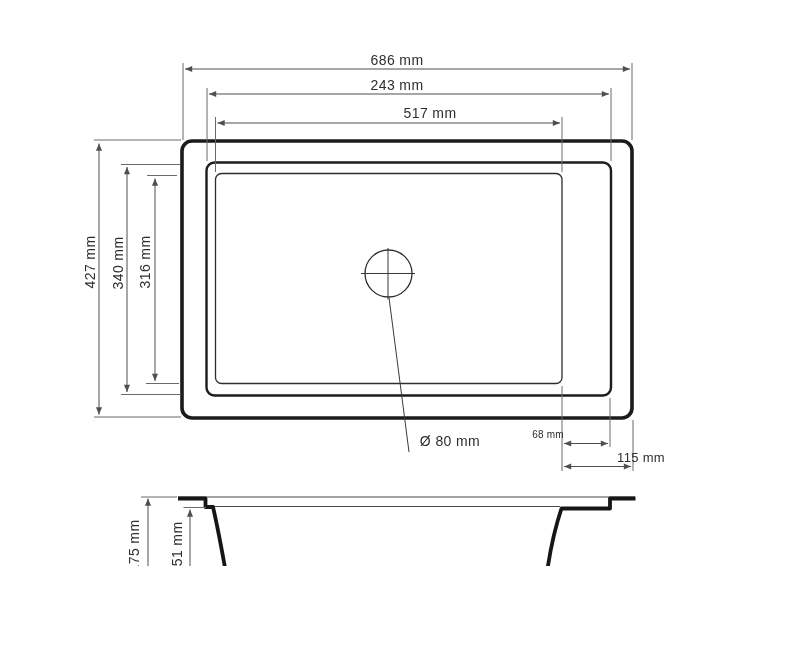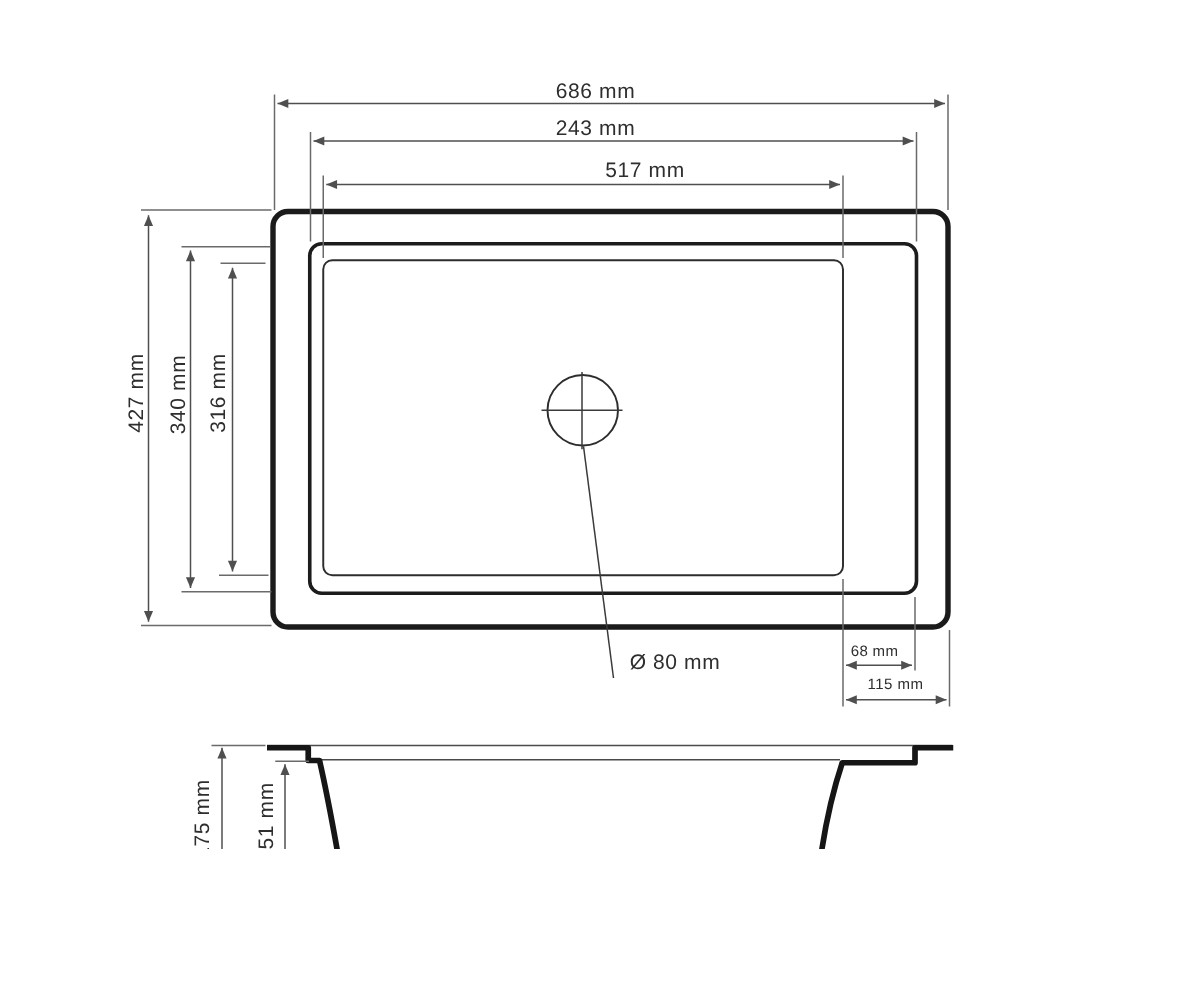--- a/index.html
+++ b/index.html
@@ -26,21 +26,21 @@
     position:absolute;
     font-size:14px;
     letter-spacing:0.4px;
     color:#2e2e2e;
     white-space:nowrap;
     transform:translate(-50%,-50%);
     line-height:1;
   }
   .dim-label.rot   { transform:translate(-50%,-50%) rotate(-90deg); }
   .dim-label.small { font-size:10px;   letter-spacing:0.2px; }
-  .dim-label.mid   { font-size:10px; letter-spacing:0.3px; }
+  .dim-label.mid   { font-size:13px; letter-spacing:0.3px;margin-left:44px; }
 </style>
 </head>
 <body>
 
 <div class="stage">
 
   <svg width="800" height="658" viewBox="0 0 800 658">
     <defs>
       <marker id="arrow" viewBox="0 0 10 10" refX="9.5" refY="5" markerWidth="10" markerHeight="8" markerUnits="userSpaceOnUse" orient="auto-start-reverse">
         <path d="M0.5,1.2 L9.5,5 L0.5,8.8 Z" fill="#4f4f4f"></path>
@@ -105,20 +105,20 @@
   </svg>
 
   <div class="dim-label" style="left:397px; top:60px;">686 mm</div>
   <div class="dim-label" style="left:397px; top:85px;">243 mm</div>
   <div class="dim-label" style="left:397px; top:113px;margin-left:33px;">517 mm</div>
 
   <div class="dim-label rot" style="left:90px; top:262px;">427 mm</div>
   <div class="dim-label rot" style="left:118px; top:263px;">340 mm</div>
   <div class="dim-label rot" style="left:145px; top:262px;">316 mm</div>
 
-  <div class="dim-label small" style="left:583px; top:435px;">68 mm</div>
+  <div class="dim-label small" style="left:548px; top:435px;">68 mm</div>
   <div class="dim-label mid" style="left:597px; top:457px;">115 mm</div>
   <div class="dim-label" style="left:450px; top:441px;">Ø 80 mm</div>
 
   <div class="dim-label rot" style="left:134px; top:546px;">175 mm</div>
   <div class="dim-label rot" style="left:177px; top:548px;">151 mm</div>
 
 </div>
 
 </body></html>

